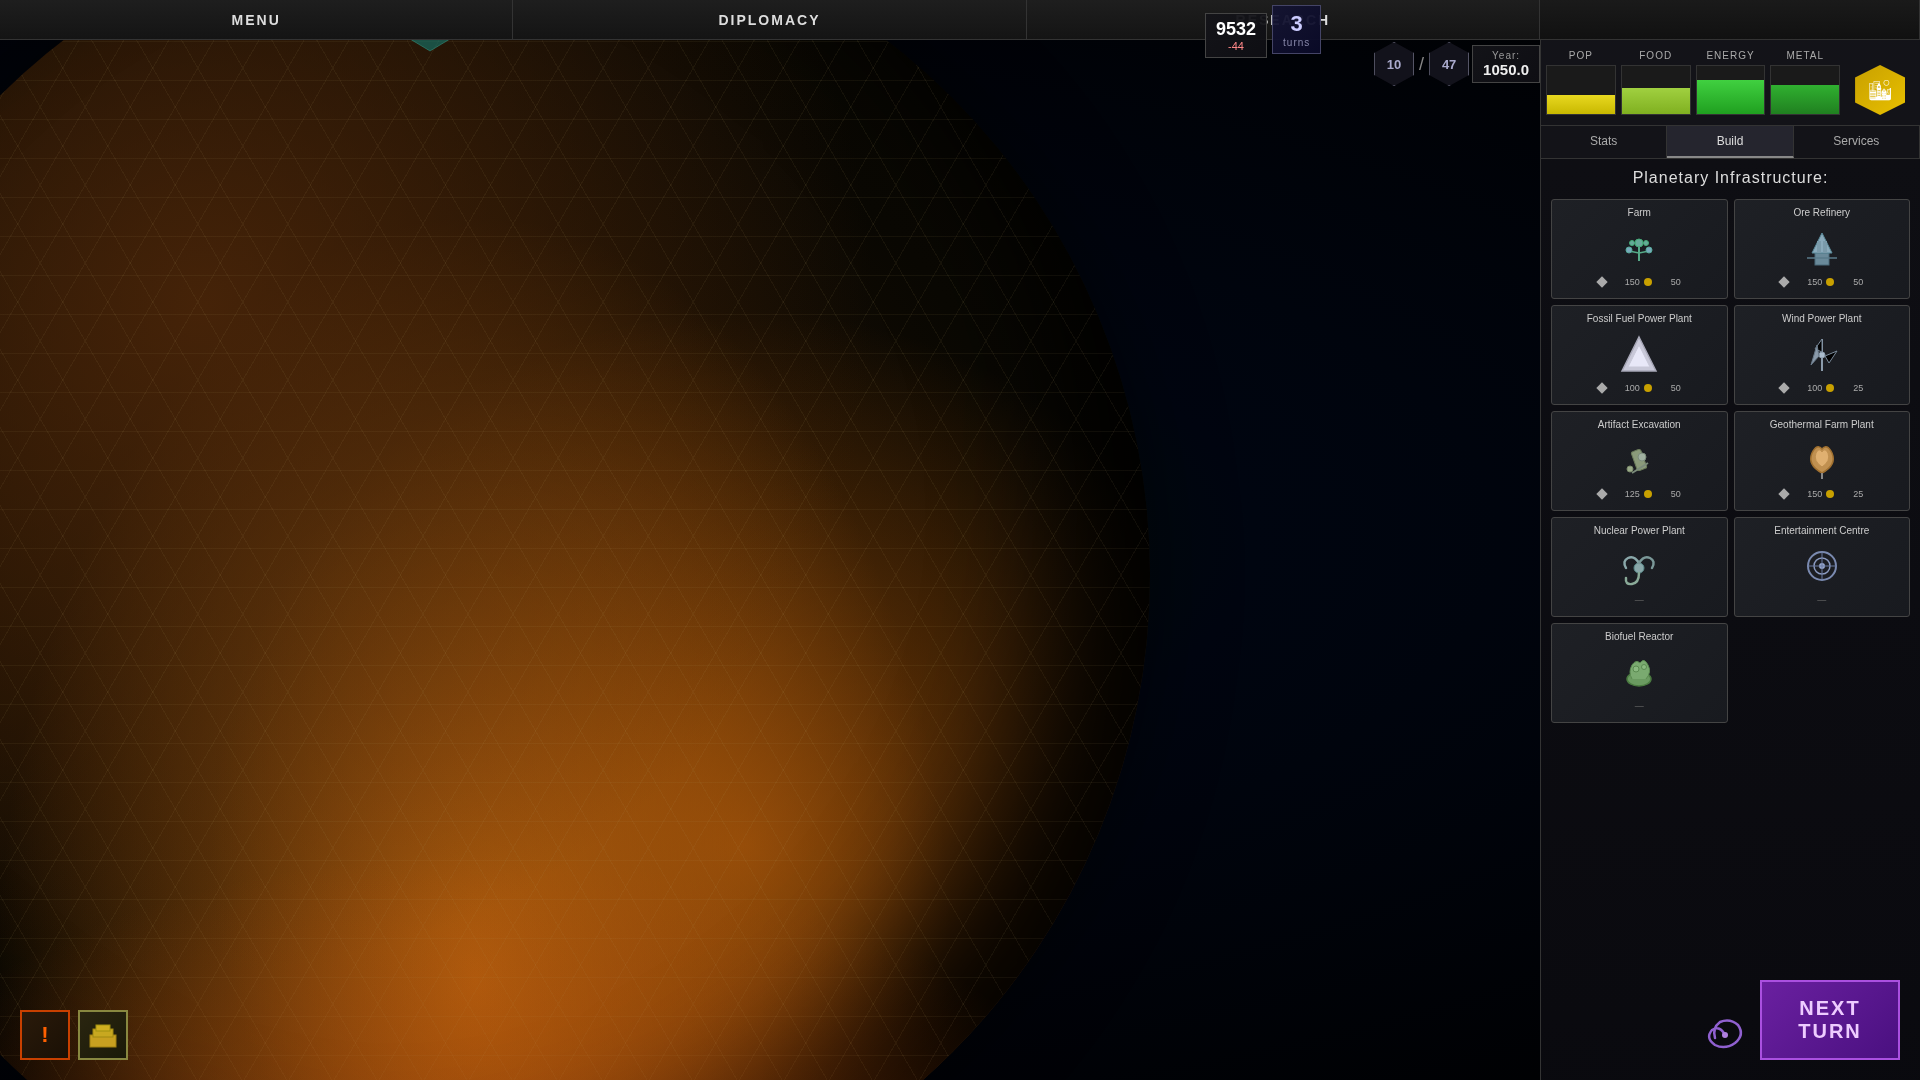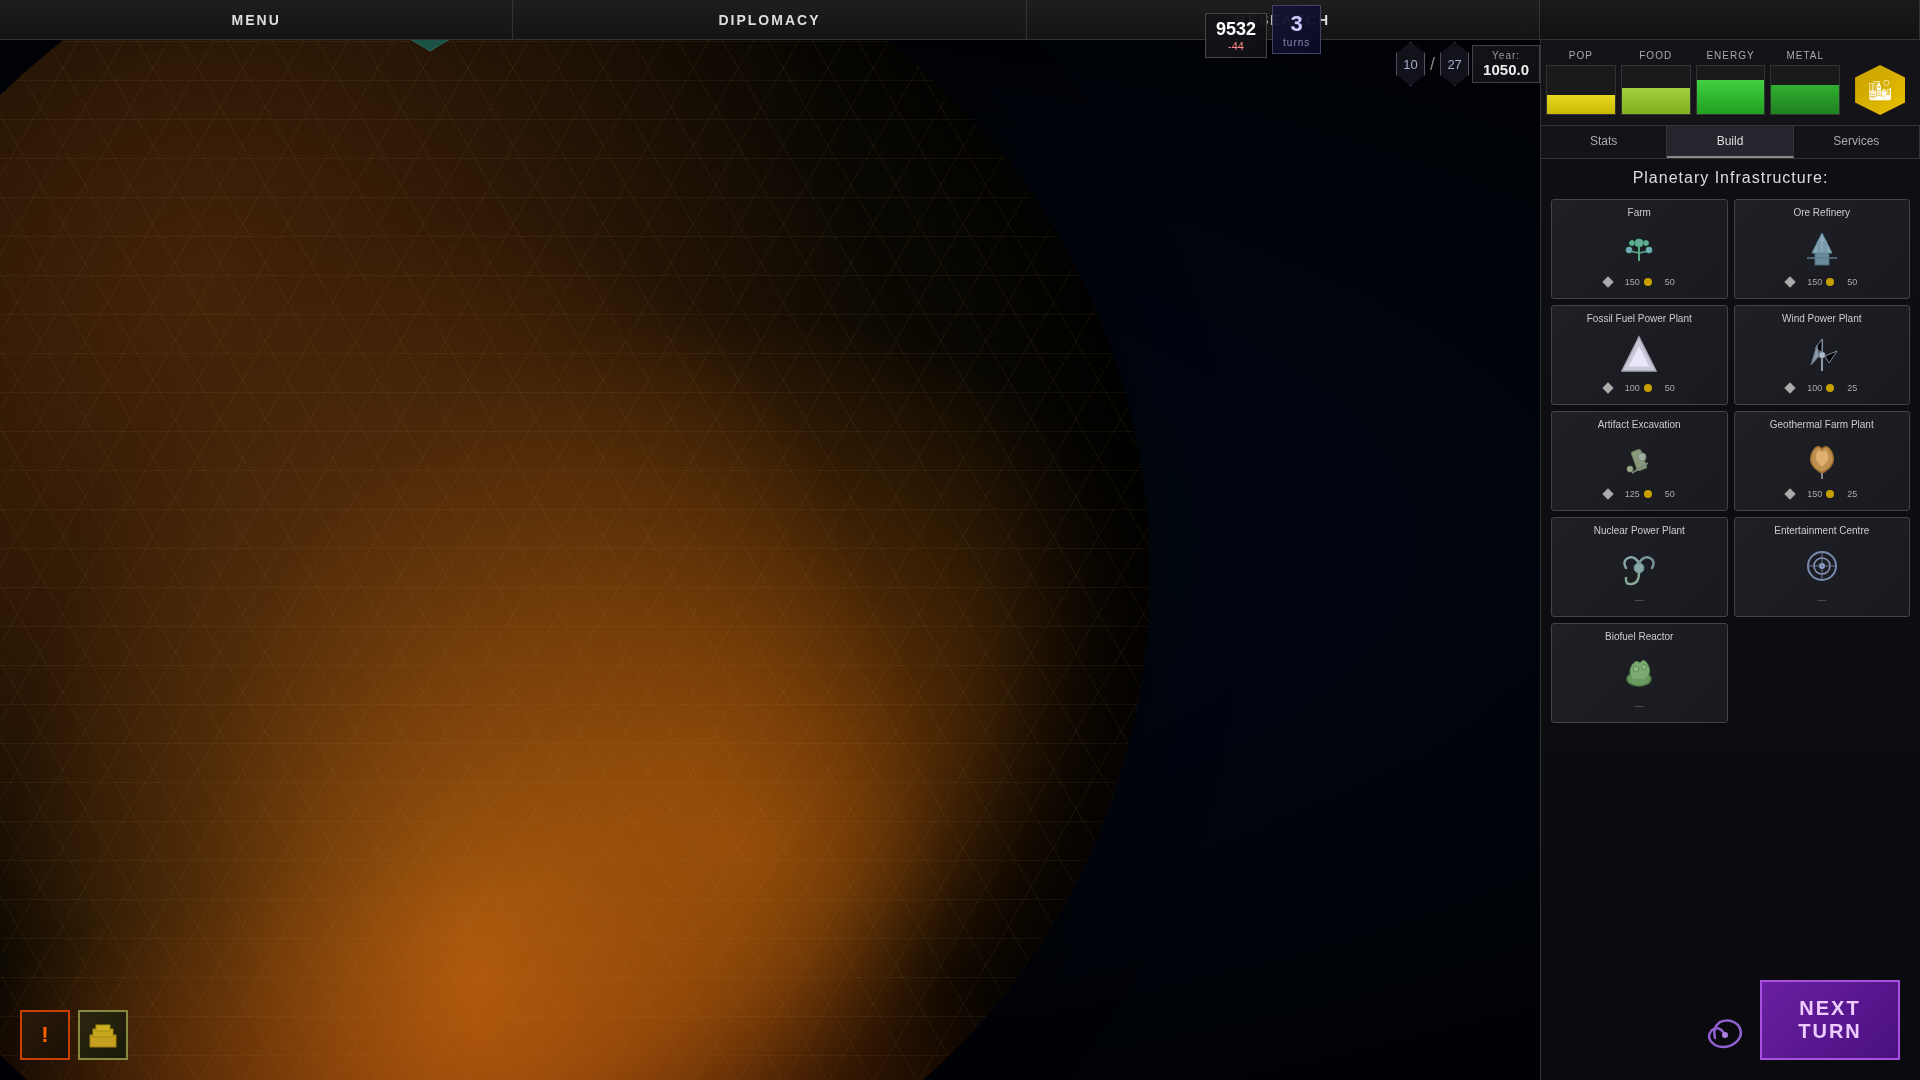--- a/index.html
+++ b/index.html
@@ -275,21 +275,21 @@
     .building-costs {
       display: flex;
       gap: 4px;
       align-items: center;
       font-size: 9px;
     }
 
     .cost-item {
       display: flex;
       align-items: center;
-      gap: 13px;
+      gap: 19px;
       color: #aaa;
     }
 
     .cost-diamond {
       width: 8px;
       height: 8px;
       background: #aaa;
       transform: rotate(45deg);
       display: inline-block;
     }
@@ -434,31 +434,31 @@
       position: absolute;
       top: 42px;
       right: 380px;
       z-index: 12;
       display: flex;
       align-items: center;
       gap: 3px;
     }
 
     .hex-wire-shape {
-      width: 29px;
+      width: 40px;
       height: 44px;
       background: rgba(20,20,30,0.9);
       border: 1px solid #556;
       clip-path: polygon(50% 0%, 100% 25%, 100% 75%, 50% 100%, 0% 75%, 0% 25%);
       display: flex;
       align-items: center;
       justify-content: center;
       color: #aac;
       font-size: 13px;
-      font-weight: normal;
+      font-weight: bold;
     }
 
     .hex-slash {
       color: #888;
       font-size: 18px;
       padding: 0 2px;
     }
 
     .year-display {
       background: linear-gradient(135deg, rgba(20,20,25,0.95), rgba(15,15,20,0.95));
@@ -539,21 +539,21 @@
   </div>
   <div class="hud-block-blue">
     <div class="val-main">3</div>
     <div class="val-label">turns</div>
   </div>
 </div>
 
 <div class="hex-wire">
   <div class="hex-wire-shape">10</div>
   <span class="hex-slash">/</span>
-  <div class="hex-wire-shape">27</div>
+  <div class="hex-wire-shape">47</div>
   <div class="year-display">
     <div class="year-label">Year:</div>
     <div class="year-val">1050.0</div>
   </div>
 </div>
 
 <div id="right-panel">
 
   <div id="resource-bar">
     <div class="resource-item resource-pop">

